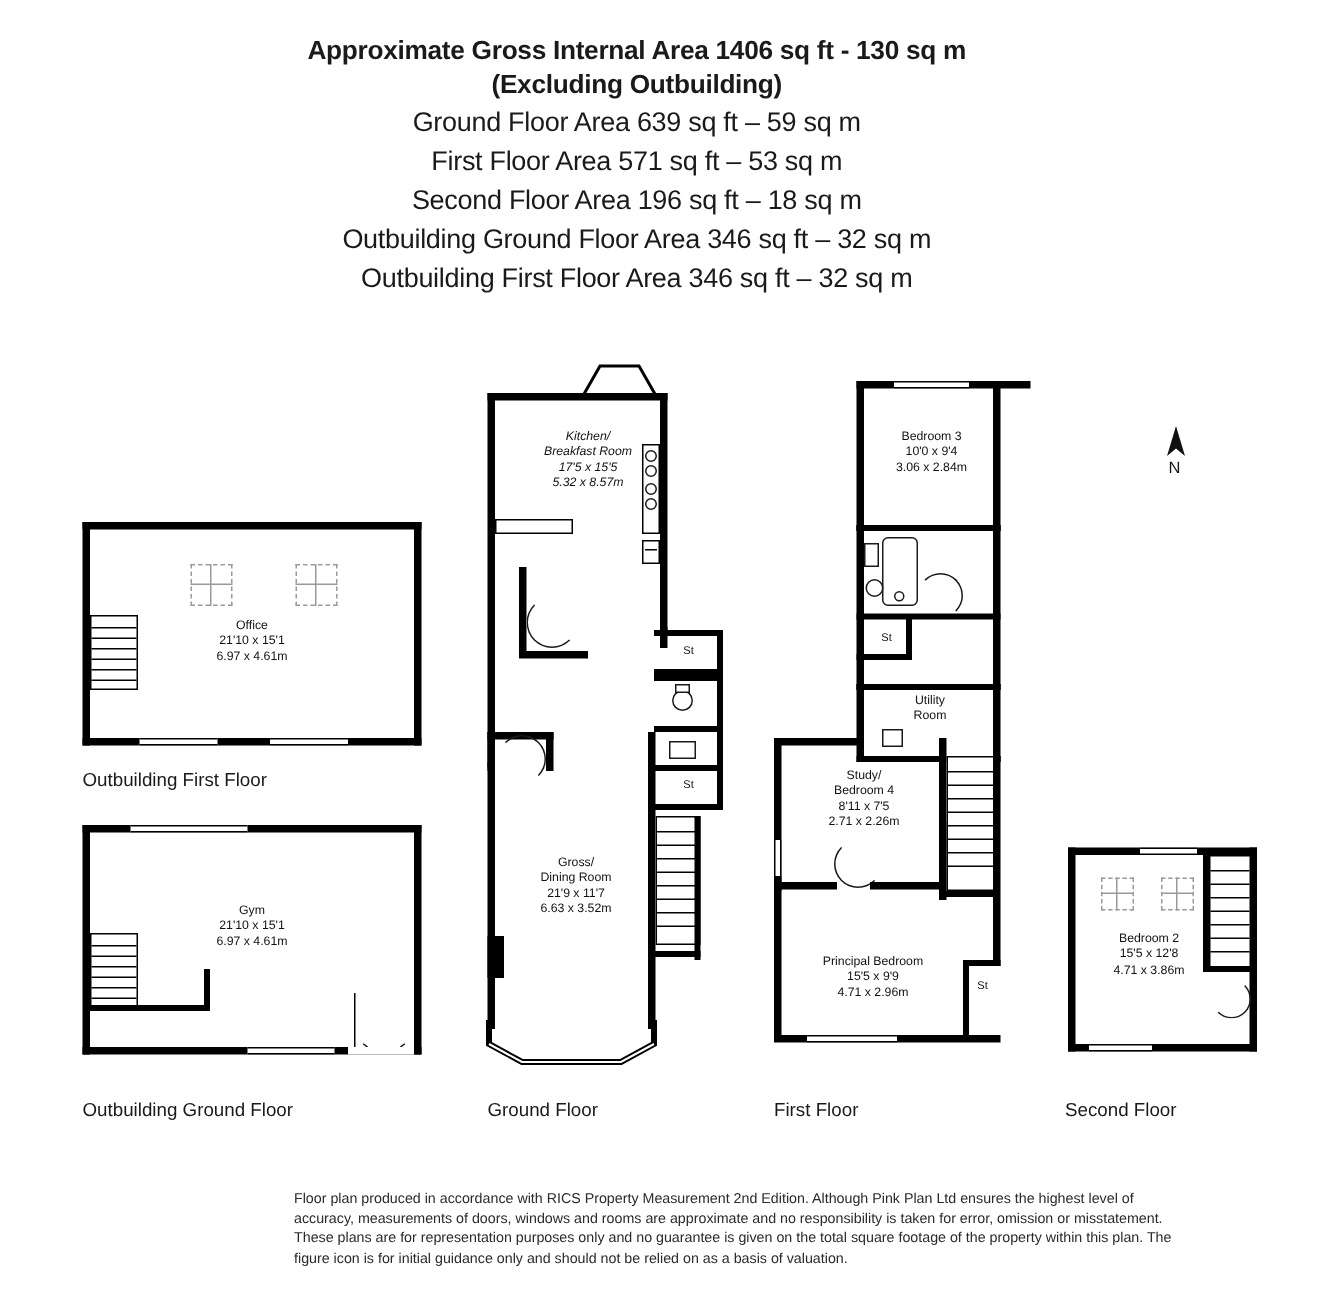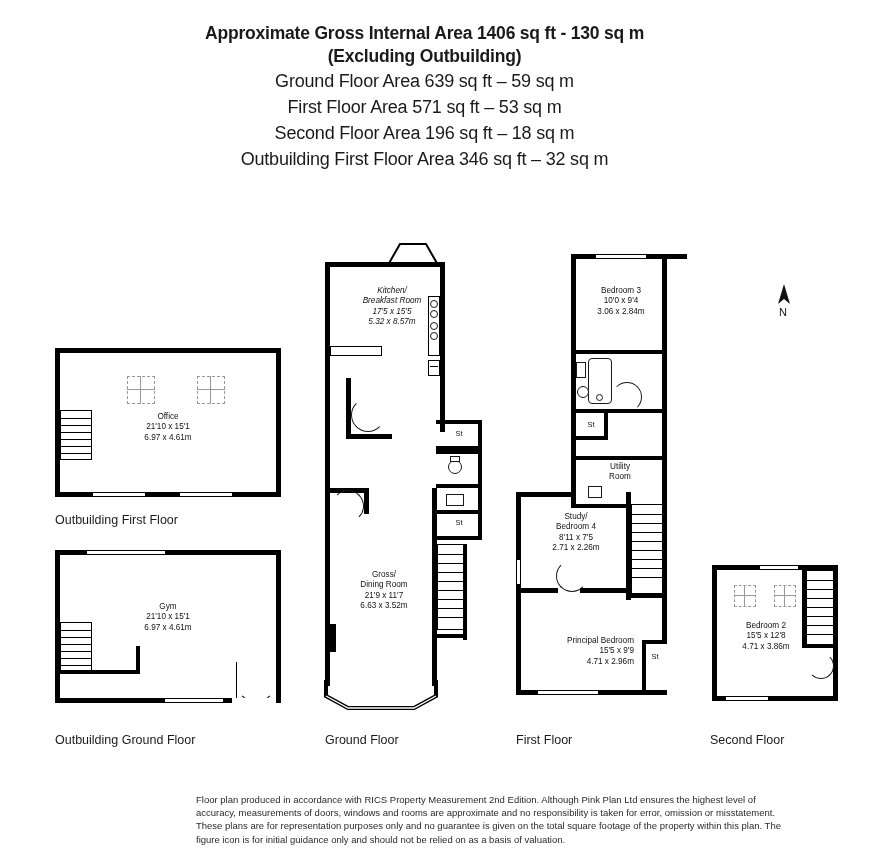--- a/index.html
+++ b/index.html
@@ -142,20 +142,21 @@
 </style>
 </head>
 <body>
 
 <div id="header">
   <div class="h-main">Approximate Gross Internal Area 1406 sq ft - 130 sq m</div>
   <div class="h-main">(Excluding Outbuilding)</div>
   <div class="h-sub">Ground Floor Area 639 sq ft – 59 sq m</div>
   <div class="h-sub">First Floor Area 571 sq ft – 53 sq m</div>
   <div class="h-sub">Second Floor Area 196 sq ft – 18 sq m</div>
+  <div class="h-sub">Outbuilding Ground Floor Area 346 sq ft – 32 sq m</div>
   <div class="h-sub">Outbuilding First Floor Area 346 sq ft – 32 sq m</div>
 </div>
 
 <div id="compass">
   <svg width="30" height="24" viewBox="0 0 30 24">
     <polygon points="14,0 8,20 14,15 20,20" fill="#111"></polygon>
   </svg>
   <span class="n">N</span>
 </div>
 
@@ -375,21 +376,21 @@
   <div class="wall" style="left:146px; top:250px; width:5px; height:140px;"></div>
   <div class="wall" style="left:110px; top:340px; width:40px; height:4px;"></div>
 
   <div class="wall" style="left:0; top:330px; width:5px; height:110px;"></div>
   <div class="wall" style="left:0; top:334px; width:42px; height:5px;"></div>
   <div class="door-arc" style="left:40px; top:306px; width:32px; height:32px; border-color:#1a1a1a; border-top-color:transparent; border-right-color:transparent;"></div>
   <div class="wall" style="left:64px; top:334px; width:48px; height:5px;"></div>
   <div class="wall" style="left:0; top:436px; width:151px; height:5px;"></div>
   <div class="window" style="left:22px; top:436px; width:60px; height:5px;"></div>
 
-  <div class="room-label" style="left:14px; top:382px; width:104px;text-align:right;">
+  <div class="room-label" style="left:14px; top:382px; width:104px;">
     <span class="nm">Principal Bedroom</span>
     <span class="nm">15'5 x 9'9</span>
     <span class="nm">4.71 x 2.96m</span>
   </div>
 
   <div class="wall" style="left:126px; top:386px; width:25px; height:4px;"></div>
   <div class="wall" style="left:126px; top:386px; width:4px; height:52px;"></div>
   <div class="small-label" style="left:128px; top:398px; width:22px;">St</div>
 </div>
 <div class="caption" style="left:516px; top:733px;">First Floor</div>

